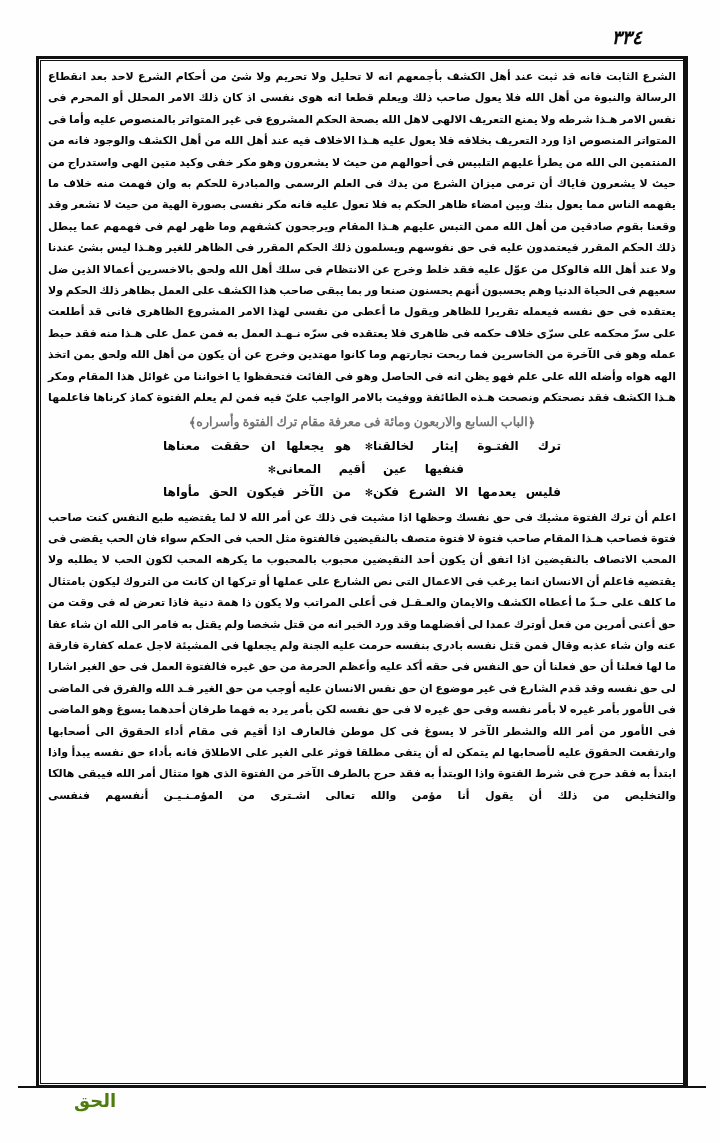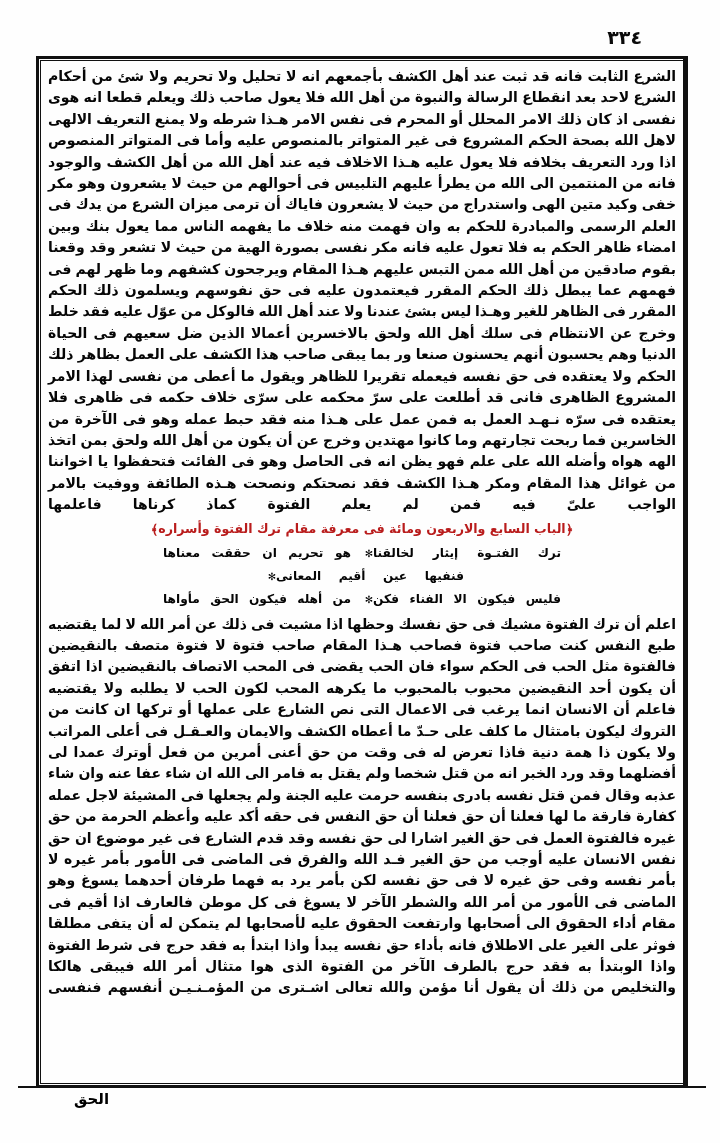--- a/index.html
+++ b/index.html
@@ -21,20 +21,21 @@
   #folio {
     position: absolute;
     top: 26px;
     right: 78px;
     font-family: "DejaVu Sans", sans-serif;
     font-size: 19px;
     font-weight: 700;
     letter-spacing: -1px;
     color: #0b0b0b;
     direction: rtl;
+    font-style: italic;
   }
   
   #frame-outer {
     position: absolute;
     left: 36px;
     top: 56px;
     width: 652px;
     height: 1032px;
     border: 3px solid #111111;
     box-sizing: border-box;
@@ -64,21 +65,21 @@
     top: 66px;
     width: 628px;
     height: 1012px;
     direction: rtl;
     text-align: justify;
     text-align-last: justify;
     color: #060606;
     font-family: "DejaVu Sans", sans-serif;
   }
   .para {
-    font-size: 14px;
+    font-size: 11px;
     line-height: 21.4px;
     letter-spacing: -0.35px;
     word-spacing: -1.2px;
     text-align: justify;
     text-align-last: justify;
     direction: rtl;
     margin: 0;
     font-weight: 600;
     -webkit-font-smoothing: none;
   }
@@ -88,21 +89,22 @@
   
   .chapter-heading {
     direction: rtl;
     text-align: right;
     text-align-last: center;
     font-size: 12.6px;
     line-height: 22px;
     font-weight: 700;
     letter-spacing: -0.2px;
     margin: 2px 0 1px 0;
-    color: #b91c1c;
+    color: #737373;
+    font-family: Liberation Serif, serif;
   }
   .chapter-heading .orn {
     font-size: 13px;
     vertical-align: -1px;
   }
   
   .poem {
     margin: 1px 0 3px 0;
     direction: rtl;
   }
@@ -129,24 +131,24 @@
     width: 22px;
     text-align: center;
     font-size: 10px;
     line-height: 22px;
   }
   
   #catchword {
     position: absolute;
     left: 74px;
     top: 1090px;
-    font-size: 15px;
-    font-weight: 700;
-    direction: rtl;
-    color: #000000;
+    font-size: 18px;
+    font-weight: 700;
+    direction: rtl;
+    color: #4d7c0f;
   }
   
   #bottom-rule {
     position: absolute;
     left: 18px;
     top: 1086px;
     width: 688px;
     height: 2px;
     background: #111111;
   }
@@ -167,30 +169,30 @@
     <p class="para">الشرع الثابت فانه قد ثبت عند أهل الكشف بأجمعهم انه لا تحليل ولا تحريم ولا شئ من أحكام الشرع لاحد بعد انقطاع الرسالة والنبوة من أهل الله فلا يعول صاحب ذلك ويعلم قطعا انه هوى نفسى اذ كان ذلك الامر المحلل أو المحرم فى نفس الامر هـذا شرطه ولا يمنع التعريف الالهى لاهل الله بصحة الحكم المشروع فى غير المتواتر بالمنصوص عليه وأما فى المتواتر المنصوص اذا ورد التعريف بخلافه فلا يعول عليه هـذا الاخلاف فيه عند أهل الله من أهل الكشف والوجود فانه من المنتمين الى الله من يطرأ عليهم التلبيس فى أحوالهم من حيث لا يشعرون وهو مكر خفى وكيد متين الهى واستدراج من حيث لا يشعرون فاياك أن ترمى ميزان الشرع من يدك فى العلم الرسمى والمبادرة للحكم به وان فهمت منه خلاف ما يفهمه الناس مما يعول بنك وبين امضاء ظاهر الحكم به فلا تعول عليه فانه مكر نفسى بصورة الهية من حيث لا تشعر وقد وقعنا بقوم صادقين من أهل الله ممن التبس عليهم هـذا المقام ويرجحون كشفهم وما ظهر لهم فى فهمهم عما يبطل ذلك الحكم المقرر فيعتمدون عليه فى حق نفوسهم ويسلمون ذلك الحكم المقرر فى الظاهر للغير وهـذا ليس بشئ عندنا ولا عند أهل الله فالوكل من عوّل عليه فقد خلط وخرج عن الانتظام فى سلك أهل الله ولحق بالاخسرين أعمالا الذين ضل سعيهم فى الحياة الدنيا وهم يحسبون أنهم يحسنون صنعا ور بما يبقى صاحب هذا الكشف على العمل بظاهر ذلك الحكم ولا يعتقده فى حق نفسه فيعمله تقريرا للظاهر ويقول ما أعطى من نفسى لهذا الامر المشروع الظاهرى فانى قد أطلعت على سرّ محكمه على سرّى خلاف حكمه فى ظاهرى فلا يعتقده فى سرّه نـهـد العمل به فمن عمل على هـذا منه فقد حبط عمله وهو فى الآخرة من الخاسرين فما ربحت تجارتهم وما كانوا مهتدين وخرج عن أن يكون من أهل الله ولحق بمن اتخذ الهه هواه وأضله الله على علم فهو يظن انه فى الحاصل وهو فى الفائت فتحفظوا يا اخواننا من غوائل هذا المقام ومكر هـذا الكشف فقد نصحتكم ونصحت هـذه الطائفة ووفيت بالامر الواجب علىّ فيه فمن لم يعلم الفتوة كماذ كرناها فاعلمها</p>
 
     <div class="chapter-heading">
       <span class="orn">﴿</span><span>الباب السابع والاربعون ومائة فى معرفة مقام ترك الفتوة وأسراره</span><span class="orn">﴾</span>
     </div>
 
     <div class="poem">
       <div class="verse">
         <span class="hemistich left">ترك الفتـوة إيثار لخالقنا</span>
         <span class="verse-sep">✻</span>
-        <span class="hemistich right">هو تحريم ان حققت معناها</span>
+        <span class="hemistich right">هو يجعلها ان حققت معناها</span>
       </div>
       <div class="verse">
         <span class="hemistich left">فنفيها عين أقيم المعانى</span>
         <span class="verse-sep">✻</span>
       </div>
       <div class="verse">
-        <span class="hemistich left">فليس فيكون الا الفناء فكن</span>
+        <span class="hemistich left">فليس يعدمها الا الشرع فكن</span>
         <span class="verse-sep">✻</span>
-        <span class="hemistich right">من أهله فيكون الحق مأواها</span>
+        <span class="hemistich right">من الآخر فيكون الحق مأواها</span>
       </div>
     </div>
 
     <p class="para last">اعلم أن ترك الفتوة مشيك فى حق نفسك وحظها اذا مشيت فى ذلك عن أمر الله لا لما يقتضيه طبع النفس كنت صاحب فتوة فصاحب هـذا المقام صاحب فتوة لا فتوة متصف بالنقيضين فالفتوة مثل الحب فى الحكم سواء فان الحب يقضى فى المحب الاتصاف بالنقيضين اذا اتفق أن يكون أحد النقيضين محبوب بالمحبوب ما يكرهه المحب لكون الحب لا يطلبه ولا يقتضيه فاعلم أن الانسان انما يرغب فى الاعمال التى نص الشارع على عملها أو تركها ان كانت من التروك ليكون بامتثال ما كلف على حـدّ ما أعطاه الكشف والايمان والعـقـل فى أعلى المراتب ولا يكون ذا همة دنية فاذا تعرض له فى وقت من حق أعنى أمرين من فعل أوترك عمدا لى أفضلهما وقد ورد الخبر انه من قتل شخصا ولم يقتل به فامر الى الله ان شاء عفا عنه وان شاء عذبه وقال فمن قتل نفسه بادرى بنفسه حرمت عليه الجنة ولم يجعلها فى المشيئة لاجل عمله كفارة فارقة ما لها فعلنا أن حق فعلنا أن حق النفس فى حقه أكد عليه وأعظم الحرمة من حق غيره فالفتوة العمل فى حق الغير اشارا لى حق نفسه وقد قدم الشارع فى غير موضوع ان حق نفس الانسان عليه أوجب من حق الغير فـد الله والفرق فى الماضى فى الأمور بأمر غيره لا بأمر نفسه وفى حق غيره لا فى حق نفسه لكن بأمر يرد به فهما طرفان أحدهما يسوغ وهو الماضى فى الأمور من أمر الله والشطر الآخر لا يسوغ فى كل موطن فالعارف اذا أقيم فى مقام أداء الحقوق الى أصحابها وارتفعت الحقوق عليه لأصحابها لم يتمكن له أن يتفى مطلقا فوثر على الغير على الاطلاق فانه بأداء حق نفسه يبدأ واذا ابتدأ به فقد حرج فى شرط الفتوة واذا الوبتدأ به فقد حرج بالطرف الآخر من الفتوة الذى هوا متثال أمر الله فيبقى هالكا والتخليص من ذلك أن يقول أنا مؤمن والله تعالى اشـترى من المؤمـنـيـن أنفسهم فنفسى</p>
 
   </div>
 
   <div id="bottom-rule"></div>
 
   <div id="catchword">الحق</div>

